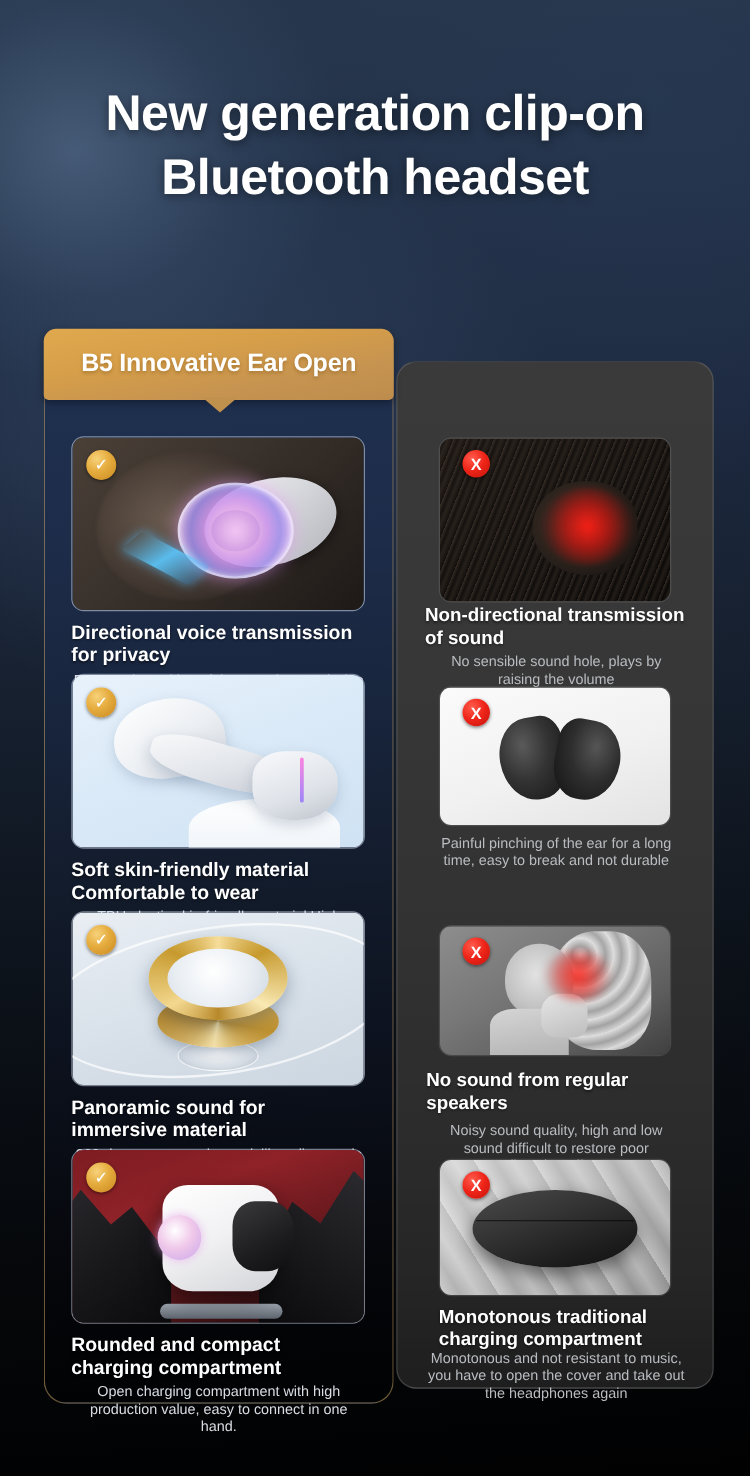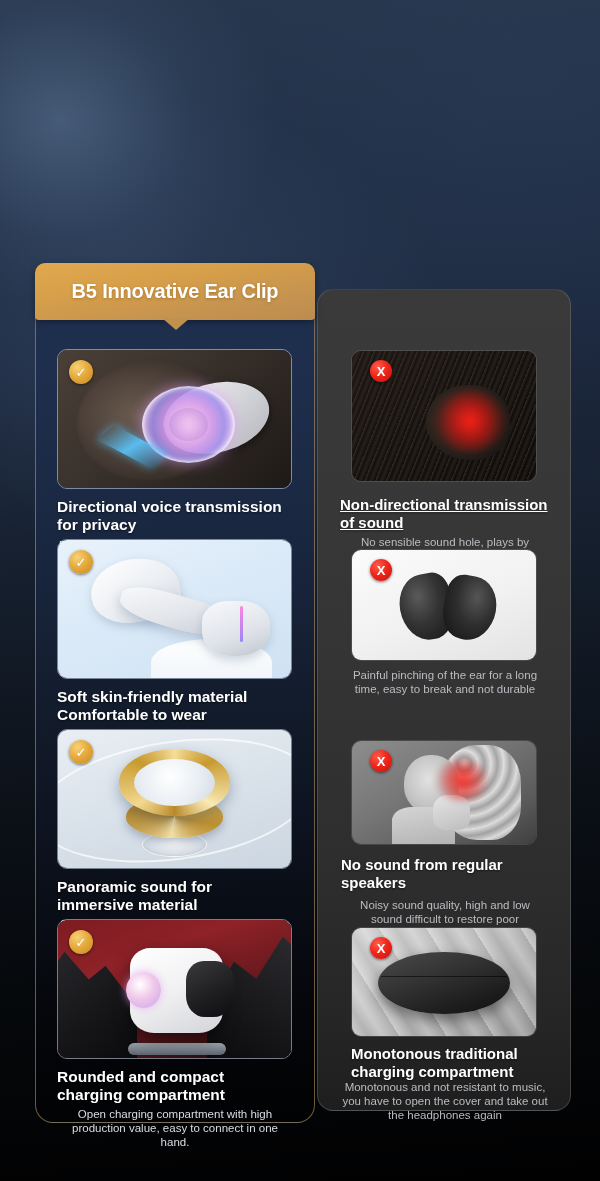--- a/index.html
+++ b/index.html
@@ -357,27 +357,31 @@
   .art-r4 .seam {
     position:absolute; left:16%; top:44%; width:68%; height:1.5px;
     background:rgba(0,0,0,0.55);
   }
 </style>
 </head>
 <body>
 
 <div id="page">
 
+  <div class="title-wrap">
+    <div class="title-line">New generation clip-on</div>
+    <div class="title-line">Bluetooth headset</div>
+  </div>
 
   <div class="cols">
 
     <div class="panel panel-left"></div>
 
     <div class="banner">
-      <span class="banner-label">B5 Innovative Ear Clip</span>
+      <span class="banner-label">B5 Innovative Ear Open</span>
     </div>
     <div class="banner-tail"></div>
 
     <div class="row" style="left:57px; top:349px; width:236px;">
       <div class="thumb thumb-left">
         <div class="art art-l1">
           <div class="ear"></div>
             <div class="body"></div>
             <div class="disc"></div>
             <div class="beam"></div>
@@ -441,21 +445,21 @@
 
     <div class="row" style="left:351px; top:350px; width:188px;">
       <div class="thumb thumb-right" style="height:132px;">
         <div class="art art-r1">
           <div class="hair"></div>
             <div class="earShape"></div>
             <div class="glow"></div>
         </div>
         <div class="badge badge-x badge-right">X</div>
       </div>
-      <div class="cap-title cap-title-r" style="margin-top:14px; width:210px; margin-left:-11px;text-decoration:underline;">Non-directional transmission of sound</div>
+      <div class="cap-title cap-title-r" style="margin-top:2px; width:210px; margin-left:-11px;">Non-directional transmission of sound</div>
       <div class="cap-sub cap-sub-r" style="margin-top:5px;">No sensible sound hole, plays by raising the volume</div>
     </div>
 
     <div class="row" style="left:351px; top:549px; width:188px;">
       <div class="thumb thumb-right" style="height:112px;">
         <div class="art art-r2">
           <div class="b1"></div>
             <div class="b2"></div>
         </div>
         <div class="badge badge-x badge-right">X</div>

